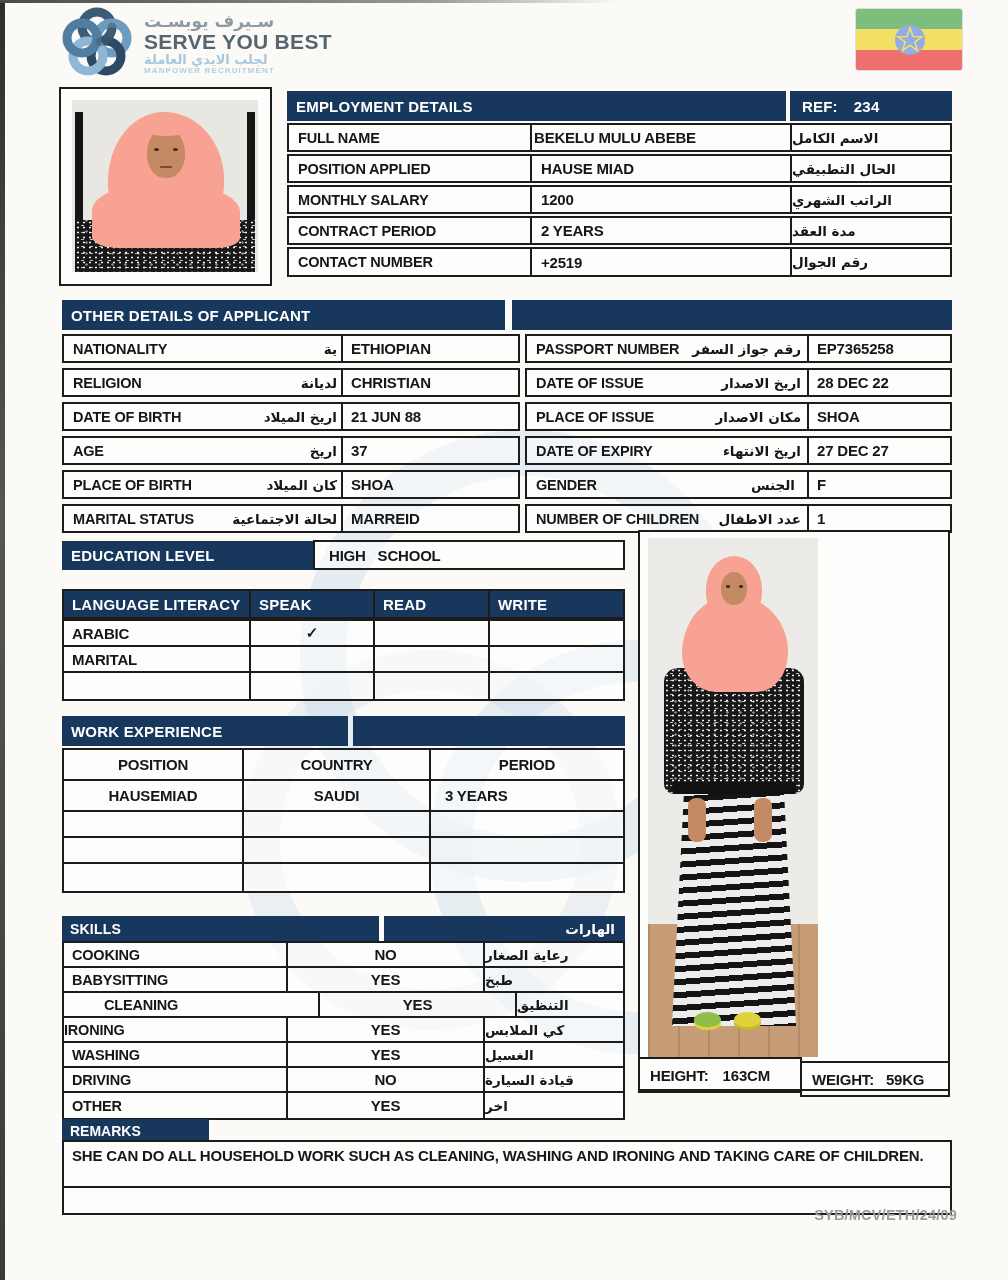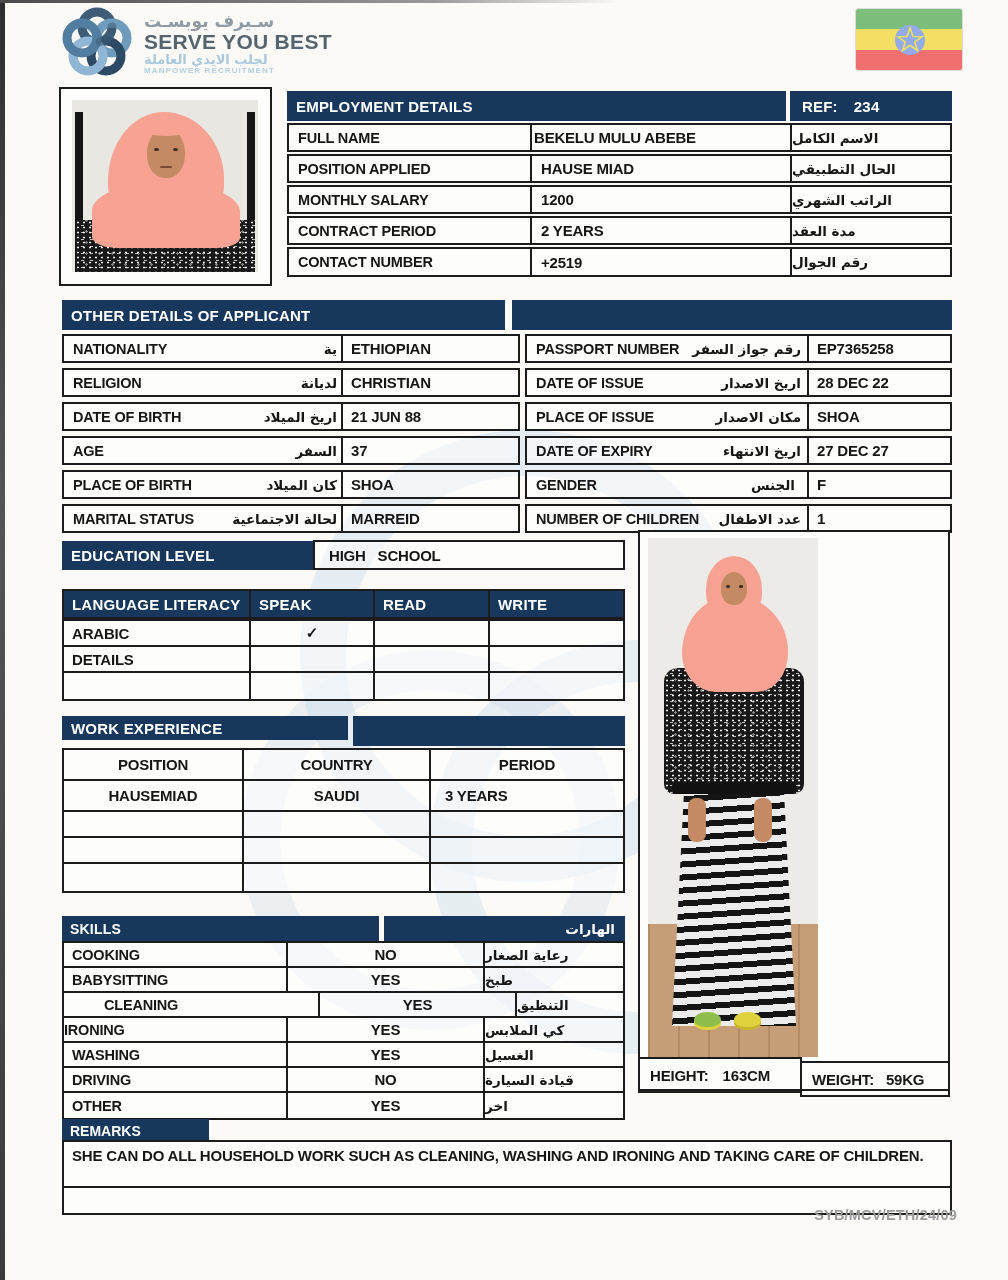--- a/index.html
+++ b/index.html
@@ -141,21 +141,21 @@
   <div class="abs cellrow" style="left:62px;top:402px;width:458px;height:29px;">
     <div class="cell" style="width:277px;padding:0 4px 0 9px;justify-content:space-between;">
       <span class="lbl">DATE OF BIRTH</span>
       <span class="ar">اريخ الميلاد</span>
     </div>
     <div class="cell val div-l" style="flex:1;padding-left:8px;">21 JUN 88</div>
   </div>
   <div class="abs cellrow" style="left:62px;top:436px;width:458px;height:29px;">
     <div class="cell" style="width:277px;padding:0 4px 0 9px;justify-content:space-between;">
       <span class="lbl">AGE</span>
-      <span class="ar">السفر</span>
+      <span class="ar">اريخ</span>
     </div>
     <div class="cell val div-l" style="flex:1;padding-left:8px;">37</div>
   </div>
   <div class="abs cellrow" style="left:62px;top:470px;width:458px;height:29px;">
     <div class="cell" style="width:277px;padding:0 4px 0 9px;justify-content:space-between;">
       <span class="lbl">PLACE OF BIRTH</span>
       <span class="ar">كان الميلاد</span>
     </div>
     <div class="cell val div-l" style="flex:1;padding-left:8px;">SHOA</div>
   </div>
@@ -223,33 +223,33 @@
     <div class="cell navy hdr-txt div-l" style="width:115px;padding-left:8px;">READ</div>
     <div class="cell navy hdr-txt div-l" style="flex:1;padding-left:8px;">WRITE</div>
   </div>
   <div class="abs cellrow" style="left:62px;top:619px;width:563px;height:28px;">
     <div class="cell val" style="width:185px;padding-left:8px;">ARABIC</div>
     <div class="cell val div-l" style="width:124px;justify-content:center;">✓</div>
     <div class="cell val div-l" style="width:115px;"></div>
     <div class="cell val div-l" style="flex:1;"></div>
   </div>
   <div class="abs cellrow" style="left:62px;top:645px;width:563px;height:28px;">
-    <div class="cell val" style="width:185px;padding-left:8px;">DETAILS</div>
+    <div class="cell val" style="width:185px;padding-left:8px;">MARITAL</div>
     <div class="cell val div-l" style="width:124px;justify-content:center;"></div>
     <div class="cell val div-l" style="width:115px;"></div>
     <div class="cell val div-l" style="flex:1;"></div>
   </div>
   <div class="abs cellrow" style="left:62px;top:671px;width:563px;height:30px;">
     <div class="cell val" style="width:185px;padding-left:8px;"></div>
     <div class="cell val div-l" style="width:124px;"></div>
     <div class="cell val div-l" style="width:115px;"></div>
     <div class="cell val div-l" style="flex:1;"></div>
   </div>
 
-  <div class="abs navy cell hdr-txt" style="left:62px;top:716px;width:286px;height:24px;padding-left:9px;">
+  <div class="abs navy cell hdr-txt" style="left:62px;top:716px;width:286px;height:30px;padding-left:9px;">
     <span>WORK EXPERIENCE</span>
   </div>
   <div class="abs navy" style="left:353px;top:716px;width:272px;height:30px;"></div>
 
   <div class="abs cellrow" style="left:62px;top:748px;width:563px;height:33px;">
     <div class="cell lbl" style="width:178px;justify-content:center;font-size:15px;">POSITION</div>
     <div class="cell lbl div-l" style="width:187px;justify-content:center;font-size:15px;">COUNTRY</div>
     <div class="cell lbl div-l" style="flex:1;justify-content:center;font-size:15px;">PERIOD</div>
   </div>
   <div class="abs cellrow" style="left:62px;top:779px;width:563px;height:33px;">

